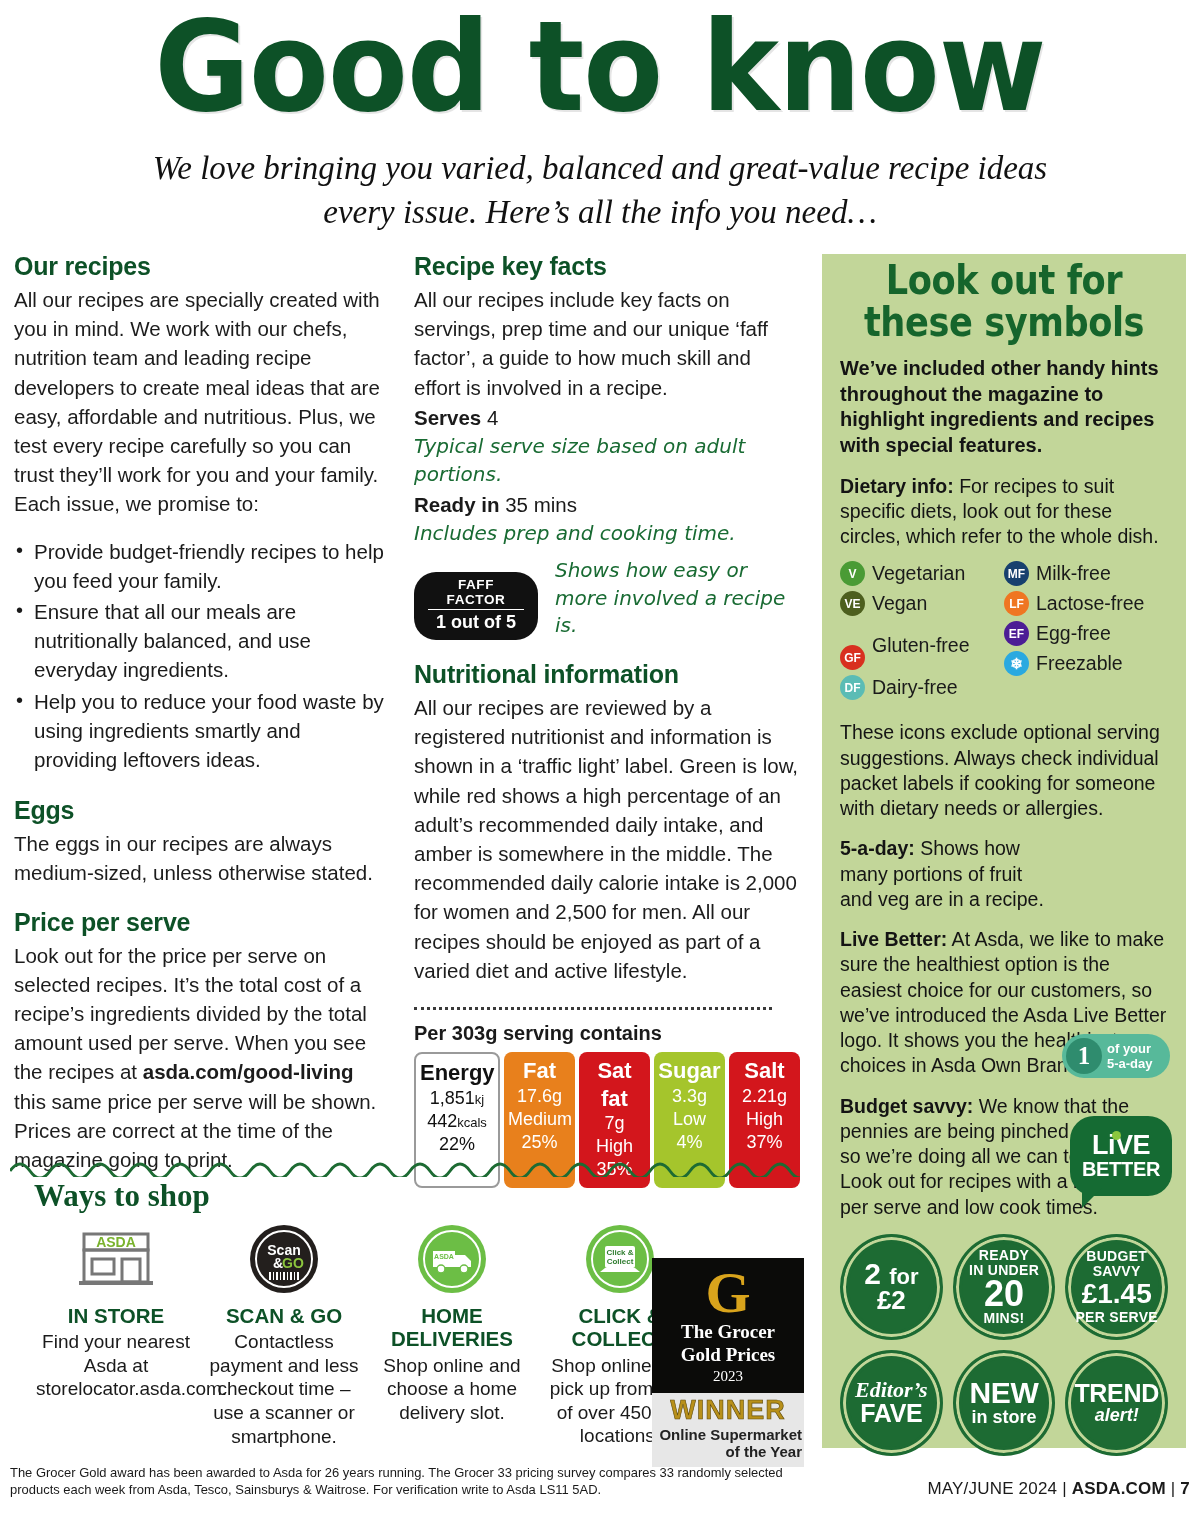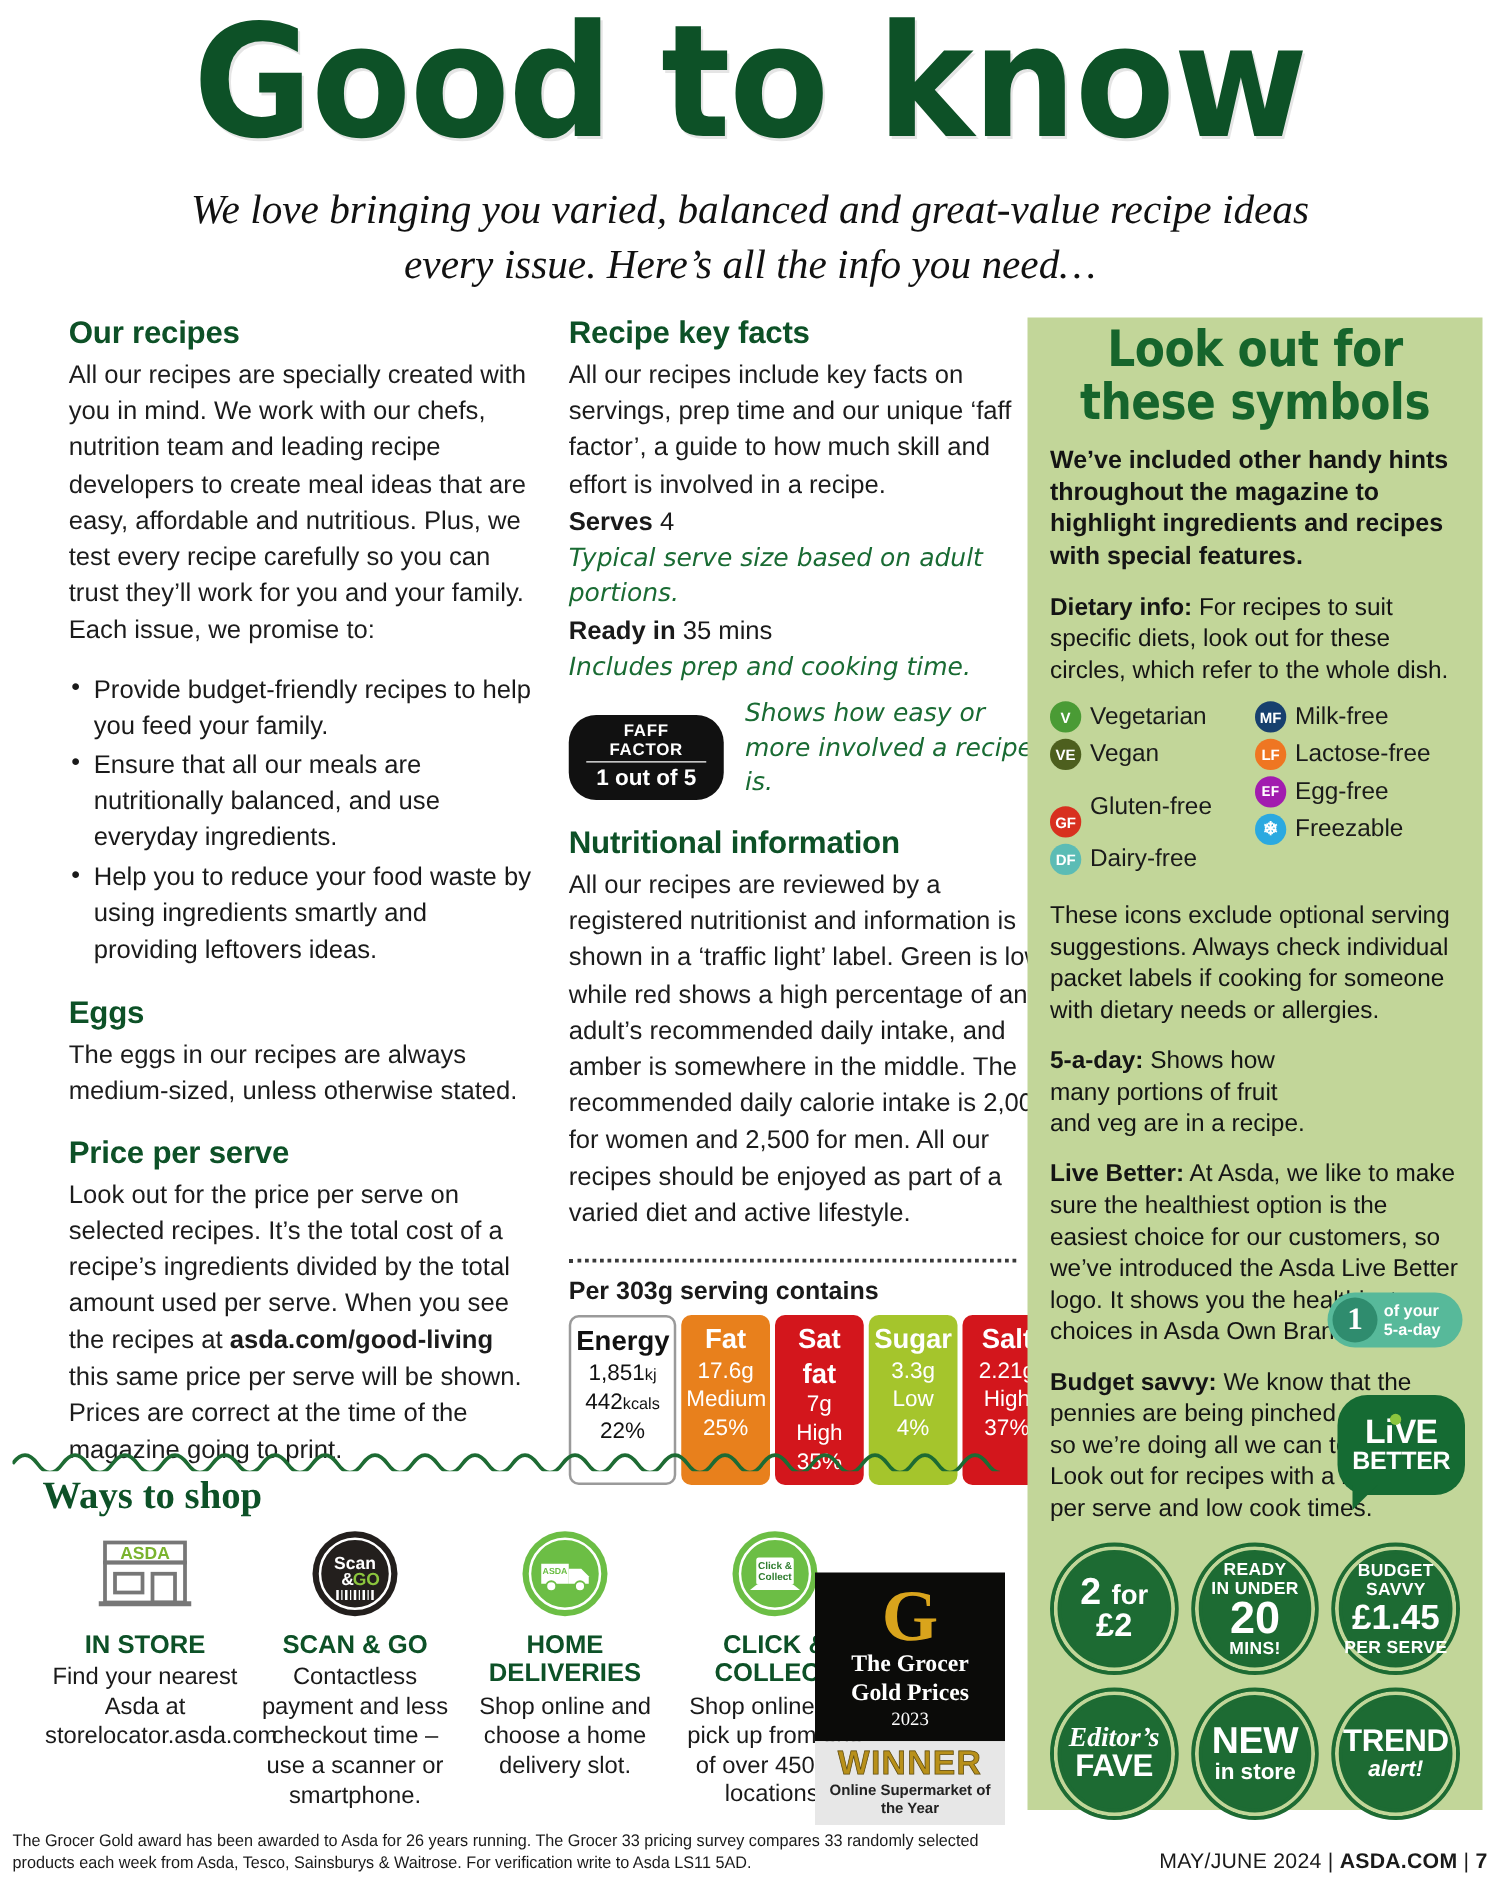--- a/index.html
+++ b/index.html
@@ -39,21 +39,21 @@
     color:#111;
   }
 
   
   .cols {
     position:absolute;
     top:252px; left:0;
     width:1200px;
     height:900px;
   }
-  .col { position:absolute; top:0;margin-left:41px; }
+  .col { position:absolute; top:0; }
   .col-1 { left:14px;  width:375px; }
   .col-2 { left:414px; width:385px; }
 
   h2.sec {
     margin:0 0 4px 0;
     color:#0d5127;
     font-size:25px;
     font-weight:bold;
     letter-spacing:-0.2px;
   }
@@ -169,21 +169,21 @@
     font-weight:bold; color:#fff; font-size:19px; line-height:1.08;
     margin-top:2px;
   }
   .grocer .yr { color:#fff; font-size:15px; margin-top:3px; font-family:"Liberation Serif", serif;}
   .grocer .band { background:#e7e7e7; text-align:center; padding:4px 2px 6px; }
   .grocer .win {
     font-weight:bold; font-size:27px; letter-spacing:1px;
     color:#b8901a; line-height:1;
     -webkit-text-stroke:0.6px #5e4a0c;
   }
-  .grocer .sub2 { font-size:12px; font-weight:bold; color:#222; line-height:1.15; margin-top:2px; }
+  .grocer .sub2 { font-size:15px; font-weight:bold; color:#222; line-height:1.15; margin-top:2px;text-align:right; }
 
   
   .side {
     position:absolute; left:822px; top:254px;
     width:364px; height:1194px;
     background:#c2d699;
   }
   .side-inner { padding:6px 18px 0; }
   .side h2 {
     margin:0; text-align:center;
@@ -502,21 +502,21 @@
         <div class="diet-col" id="diet-right">
             <div class="diet-row">
               <div class="diet-badge" style="background: rgb(23, 64, 110);">MF</div>
               <div class="diet-label">Milk-free</div>
             </div>
             <div class="diet-row">
               <div class="diet-badge" style="background: rgb(239, 118, 34);">LF</div>
               <div class="diet-label">Lactose-free</div>
             </div>
             <div class="diet-row">
-              <div class="diet-badge" style="background: #a21caf; font-family: Liberation Mono, monospace;">EF</div>
+              <div class="diet-badge" style="background: #4c1d95;">EF</div>
               <div class="diet-label">Egg-free</div>
             </div>
             <div class="diet-row">
               <div class="diet-badge" style="background: rgb(42, 169, 224); font-size: 15px;">❄</div>
               <div class="diet-label">Freezable</div>
             </div>
           </div>
       </div>
 
       <p class="s">These icons exclude optional serving suggestions. Always check individual packet labels if cooking for someone with dietary needs or allergies.</p>

